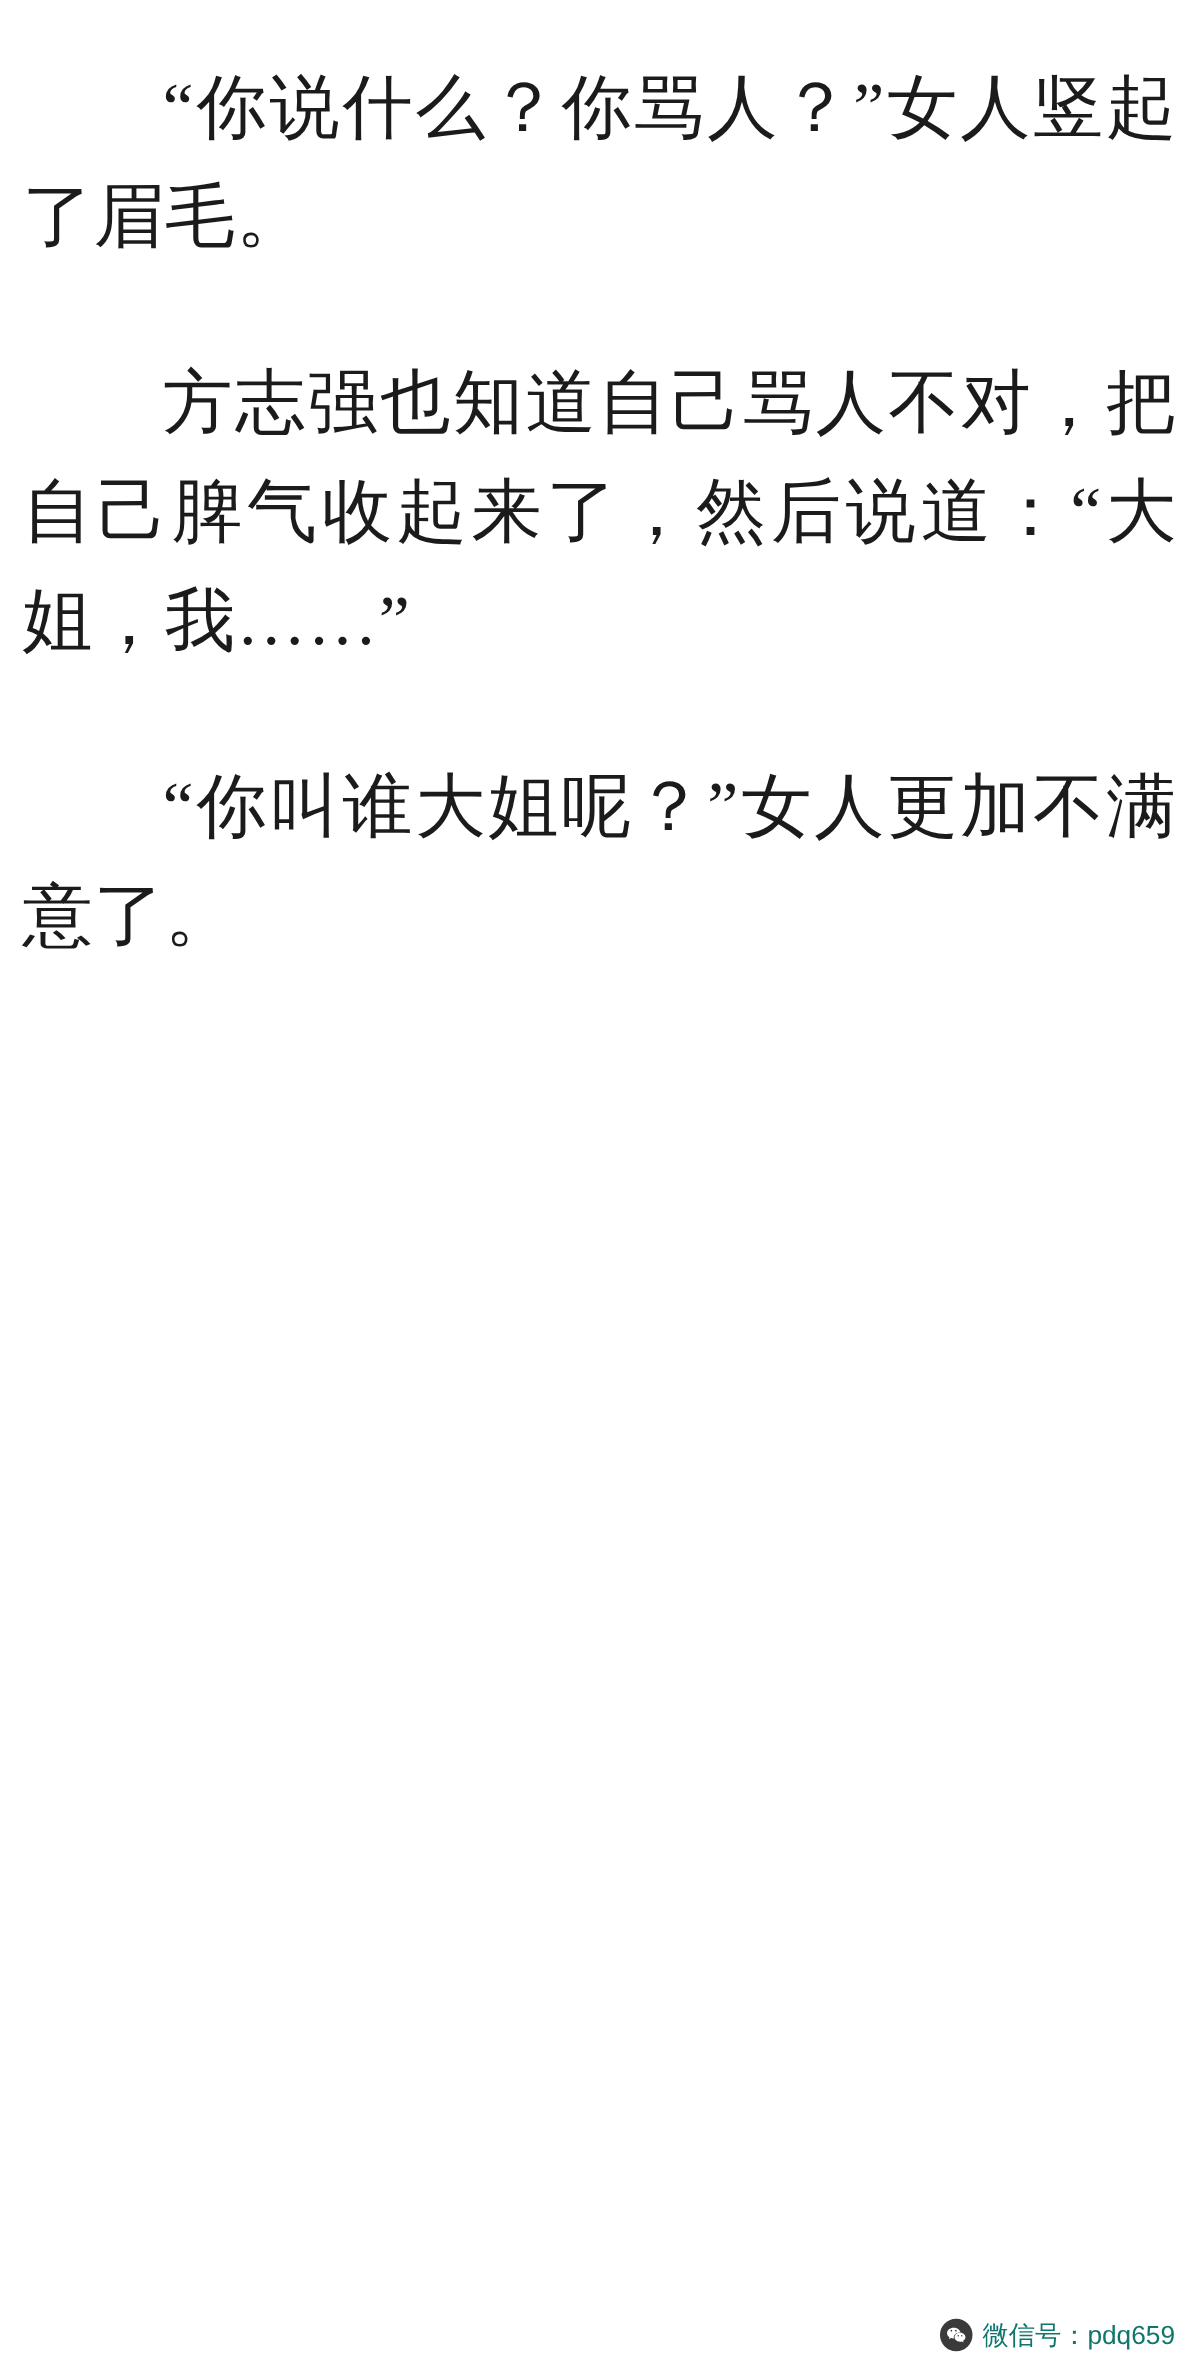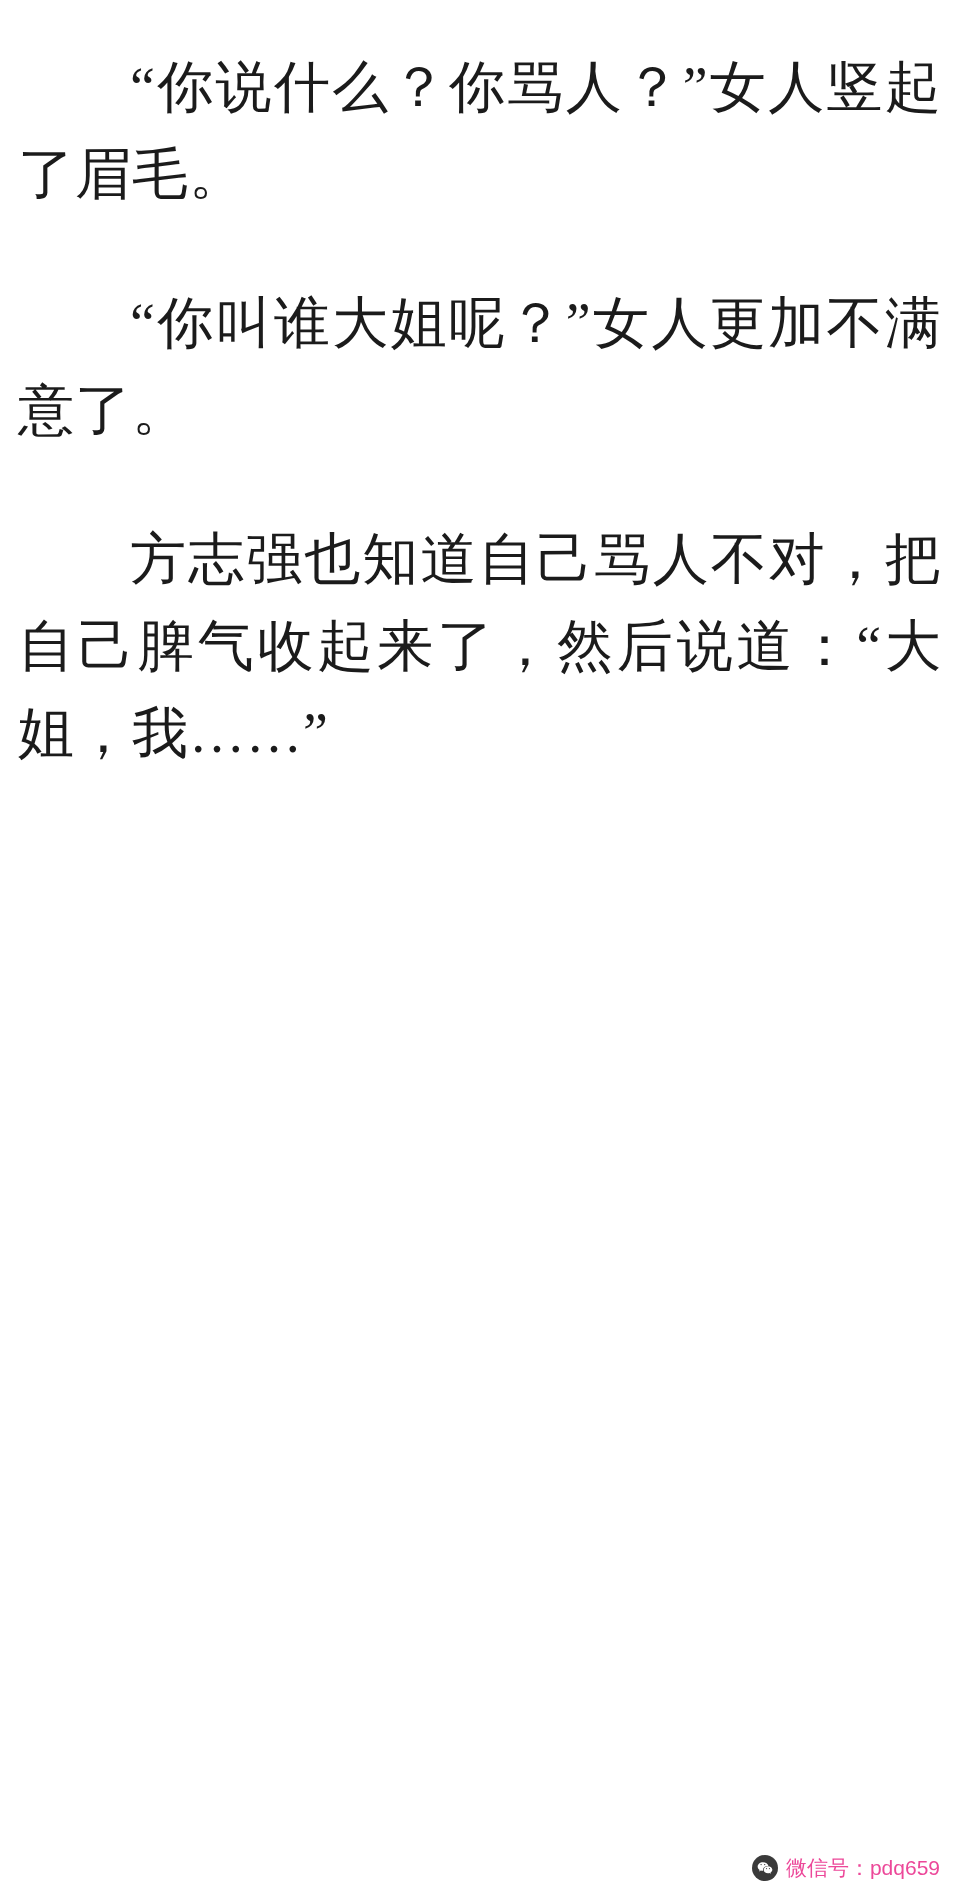--- a/index.html
+++ b/index.html
@@ -36,21 +36,21 @@
   .para:last-of-type {
     margin-bottom: 0;
   }
   .watermark {
     position: absolute;
     right: 20px;
     bottom: 14px;
     display: flex;
     align-items: center;
     gap: 8px;
-    color: #ec4899;
+    color: #0f766e;
     font-size: 21px;
     font-family: "Liberation Sans", sans-serif;
     white-space: nowrap;
   }
   .wechat-badge {
     width: 26px;
     height: 26px;
     border-radius: 50%;
     background: #3a3a3a;
     display: inline-flex;
@@ -61,22 +61,22 @@
   .wechat-badge svg {
     display: block;
   }
 </style>
 </head>
 <body>
 
 <div class="page">
 
   <p class="para">“你说什么？你骂人？”女人竖起了眉毛。</p>
+  <p class="para">方志强也知道自己骂人不对，把自己脾气收起来了，然后说道：“大姐，我……”</p>
   <p class="para">“你叫谁大姐呢？”女人更加不满意了。</p>
-  <p class="para">方志强也知道自己骂人不对，把自己脾气收起来了，然后说道：“大姐，我……”</p>
 
   <div class="watermark">
     <span class="wechat-badge">
       <svg width="18" height="18" viewBox="0 0 24 24" aria-hidden="true">
         <path fill="#ffffff" d="M9.2 4.2C5.3 4.2 2.2 6.8 2.2 10c0 1.8 1 3.4 2.6 4.5l-.6 2 2.3-1.2c.8.2 1.6.4 2.5.4h.5c-.1-.4-.2-.8-.2-1.2 0-2.9 2.9-5.3 6.5-5.3.3 0 .5 0 .8.1-.6-2.9-3.6-5.1-7.4-5.1zM6.8 8.3a.9.9 0 1 1 0-1.8.9.9 0 0 1 0 1.8zm4.8 0a.9.9 0 1 1 0-1.8.9.9 0 0 1 0 1.8z"></path>
         <path fill="#ffffff" d="M21.8 14.4c0-2.6-2.6-4.7-5.8-4.7s-5.8 2.1-5.8 4.7c0 2.6 2.6 4.7 5.8 4.7.7 0 1.3-.1 1.9-.3l1.9 1-.5-1.6c1.5-.9 2.5-2.2 2.5-3.8zm-7.7-.9a.75.75 0 1 1 0-1.5.75.75 0 0 1 0 1.5zm3.8 0a.75.75 0 1 1 0-1.5.75.75 0 0 1 0 1.5z"></path>
       </svg>
     </span>
     <span>微信号：pdq659</span>
   </div>

